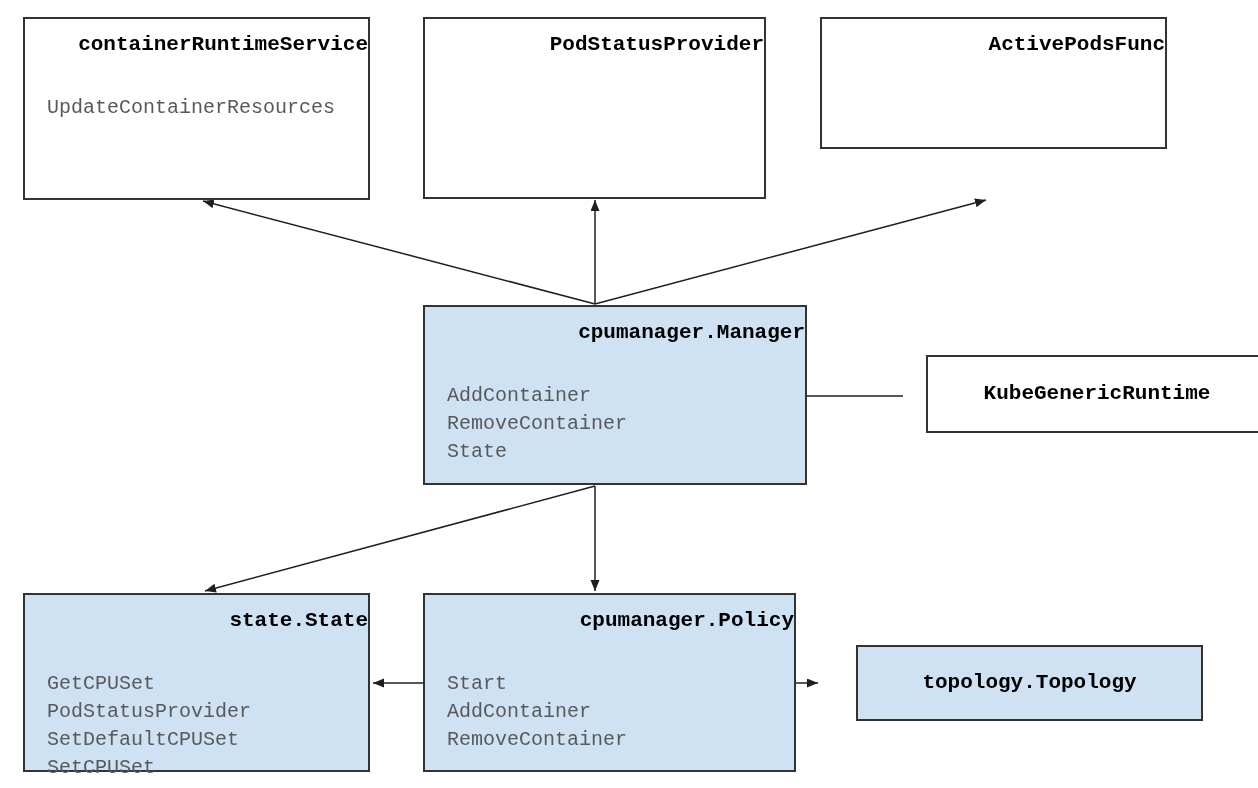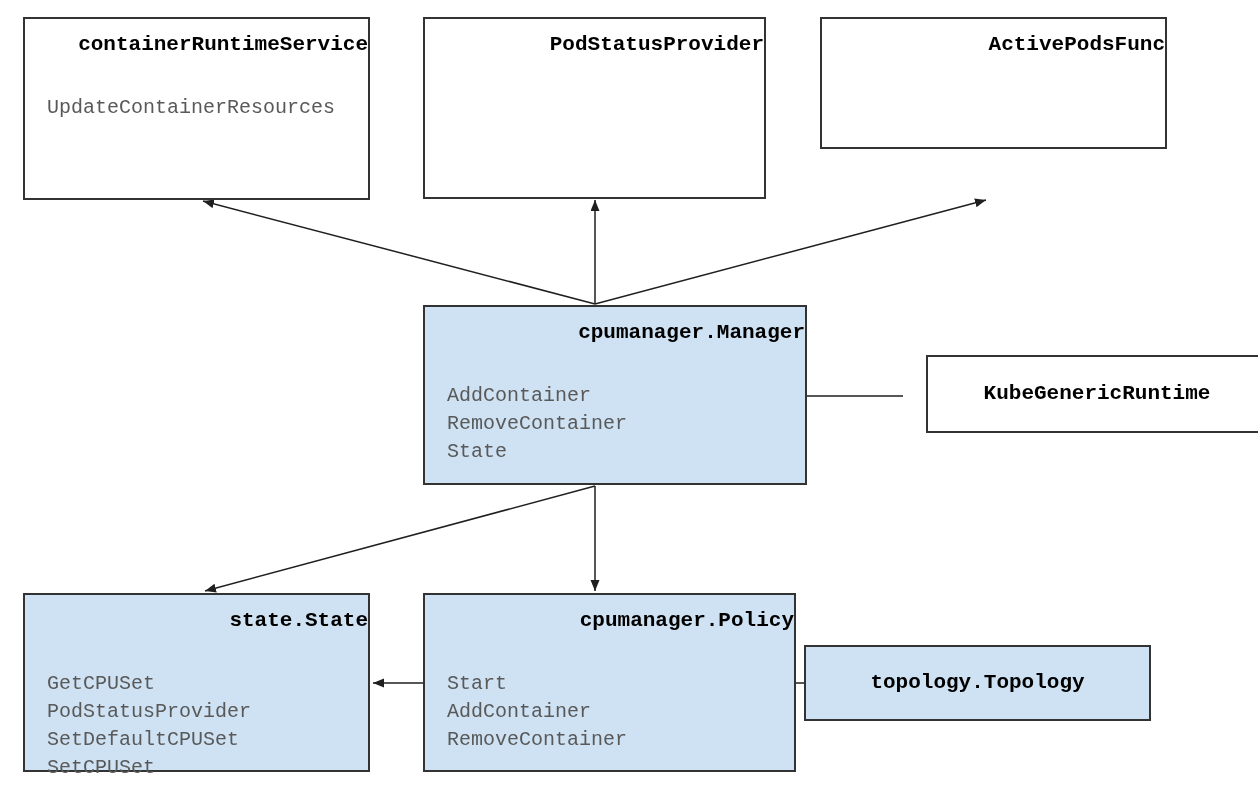--- a/index.html
+++ b/index.html
@@ -125,17 +125,17 @@
 
   <div class="node highlight" style="left:423px; top:593px; width:373px; height:179px">
     <div class="node-title">cpumanager.Policy</div>
     <div class="node-methods">
       <div class="method">Start</div>
       <div class="method">AddContainer</div>
       <div class="method">RemoveContainer</div>
     </div>
   </div>
 
-  <div class="node highlight vcenter" style="left:804px; top:645px; width:347px; height:76px">
+  <div class="node highlight vcenter" style="left:856px; top:645px; width:347px; height:76px">
     <div class="node-title">topology.Topology</div>
   </div>
 
 </div>
 
 </body></html>

